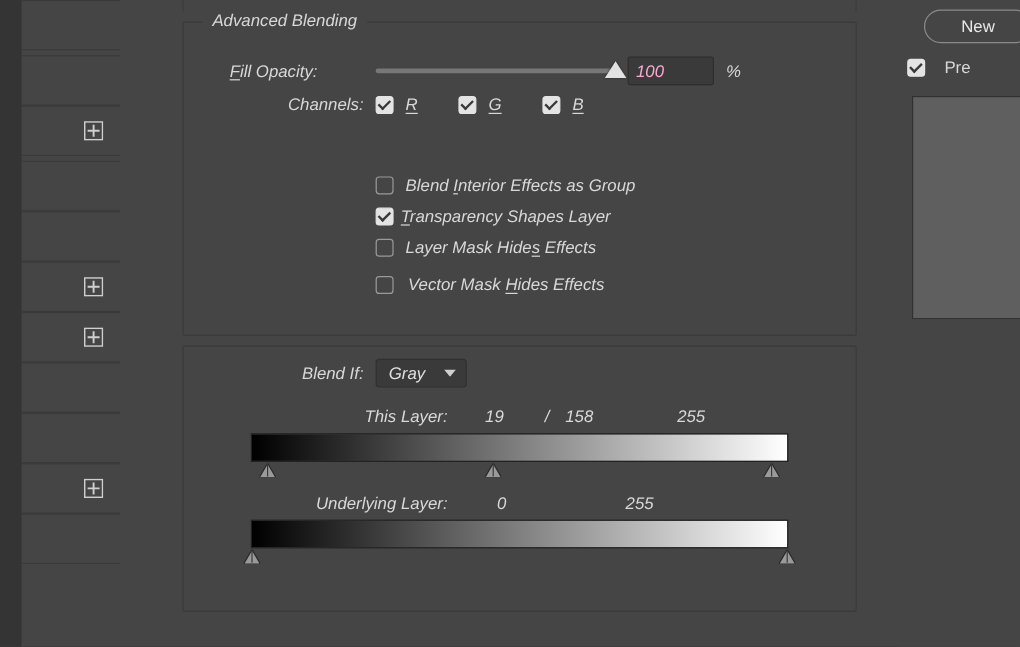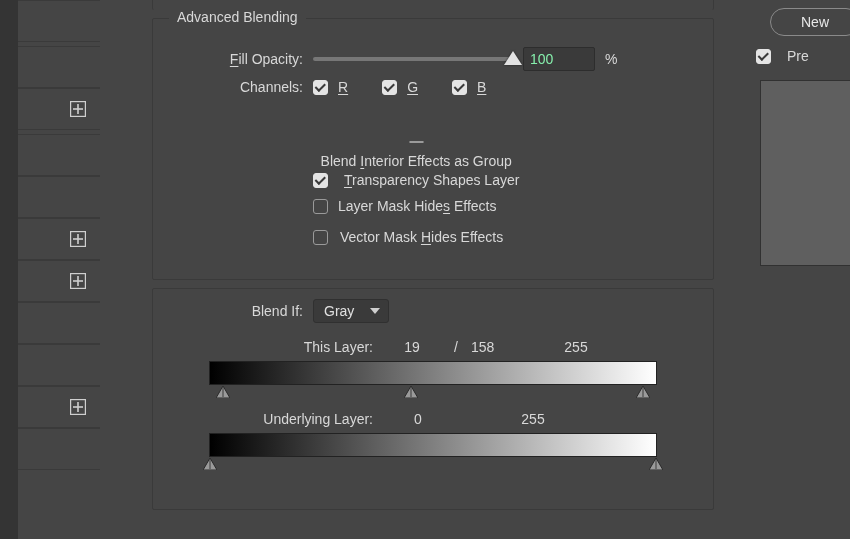--- a/index.html
+++ b/index.html
@@ -42,21 +42,21 @@
     transform: translateY(-50%);
     width: 20px; height: 20px;
     display: flex; align-items: center; justify-content: center;
   }
   .add-btn svg { width: 16px; height: 16px; }
 
   
   .panel {
     position: absolute;
     left: 104px; top: 0;
-    width: 640px; height: 539px;
+    width: 640px; height: 539px; font-style: italic;
   }
 
   
   .rightbar {
     position: absolute;
     left: 752px; top: 0; width: 98px; height: 539px;
     background: #454545;
   }
   .new-btn {
     position: absolute;
@@ -147,21 +147,21 @@
     display: inline-block;
   }
   .chev svg { display: block; }
 
   
   .numbox {
     width: 58px; height: 20px;
     background: #3a3a3a;
     border: 1px solid #2d2d2d;
     border-radius: 2px;
-    color: #86efac;
+    color: #f9a8d4;
     padding: 1px 6px;
     text-align: left;
     display: inline-flex; align-items: center;
   }
 
   
   .slider-track {
     position: relative;
     width: 200px; height: 4px;
     background: #777;
@@ -263,21 +263,21 @@
     </div>
 
   <div class="panel">
 
     <div class="groupbox gb-top"></div>
 
     <div class="groupbox gb-adv">
       <div class="group-title">Advanced Blending</div>
 
       <div class="row" style="top:28px; left:0; width:100%;">
-        <span class="lbl-right" style="width:150px;">
+        <span class="lbl-right" style="width:150px;text-align:center;">
           <span class="uline">F</span><span>ill Opacity:</span>
         </span>
         <span class="slider-track">
           <span class="slider-thumb" style="left:200px;"></span>
         </span>
         <span class="numbox">100</span>
         <span>%</span>
       </div>
 
       <div class="row" style="top:60px; left:0;">
@@ -293,25 +293,25 @@
         </span>
         <span style="width:14px;"></span>
         <span class="cb">
           <span class="cb-box checked"></span>
           <span class="uline">B</span>
         </span>
       </div>
 
 
       <div id="adv-opts" style="position:absolute; left:160px; top:122px;">
-          <div class="cb" style="display: flex; align-items: center; gap: 10px; height: 26px; flex-direction: column;">
+          <div class="cb" style="display: flex; align-items: center; gap: 10px; height: 26px;">
             <span class="cb-box"></span>
             <span><span>Blend </span><span class="uline">I</span><span>nterior Effects as Group</span></span>
           </div>
-          <div class="cb" style="display: flex; align-items: center; gap: 16px; height: 26px;">
+          <div class="cb" style="display: flex; align-items: center; gap: 6px; height: 26px;">
             <span class="cb-box checked"></span>
             <span><span></span><span class="uline">T</span><span>ransparency Shapes Layer</span></span>
           </div>
           <div class="cb" style="display: flex; align-items: center; gap: 10px; height: 26px;">
             <span class="cb-box"></span>
             <span><span>Layer Mask Hide</span><span class="uline">s</span><span> Effects</span></span>
           </div>
           <div class="cb" style="display: flex; align-items: flex-end; gap: 12px; height: 26px;">
             <span class="cb-box"></span>
             <span><span>Vector Mask </span><span class="uline">H</span><span>ides Effects</span></span>

